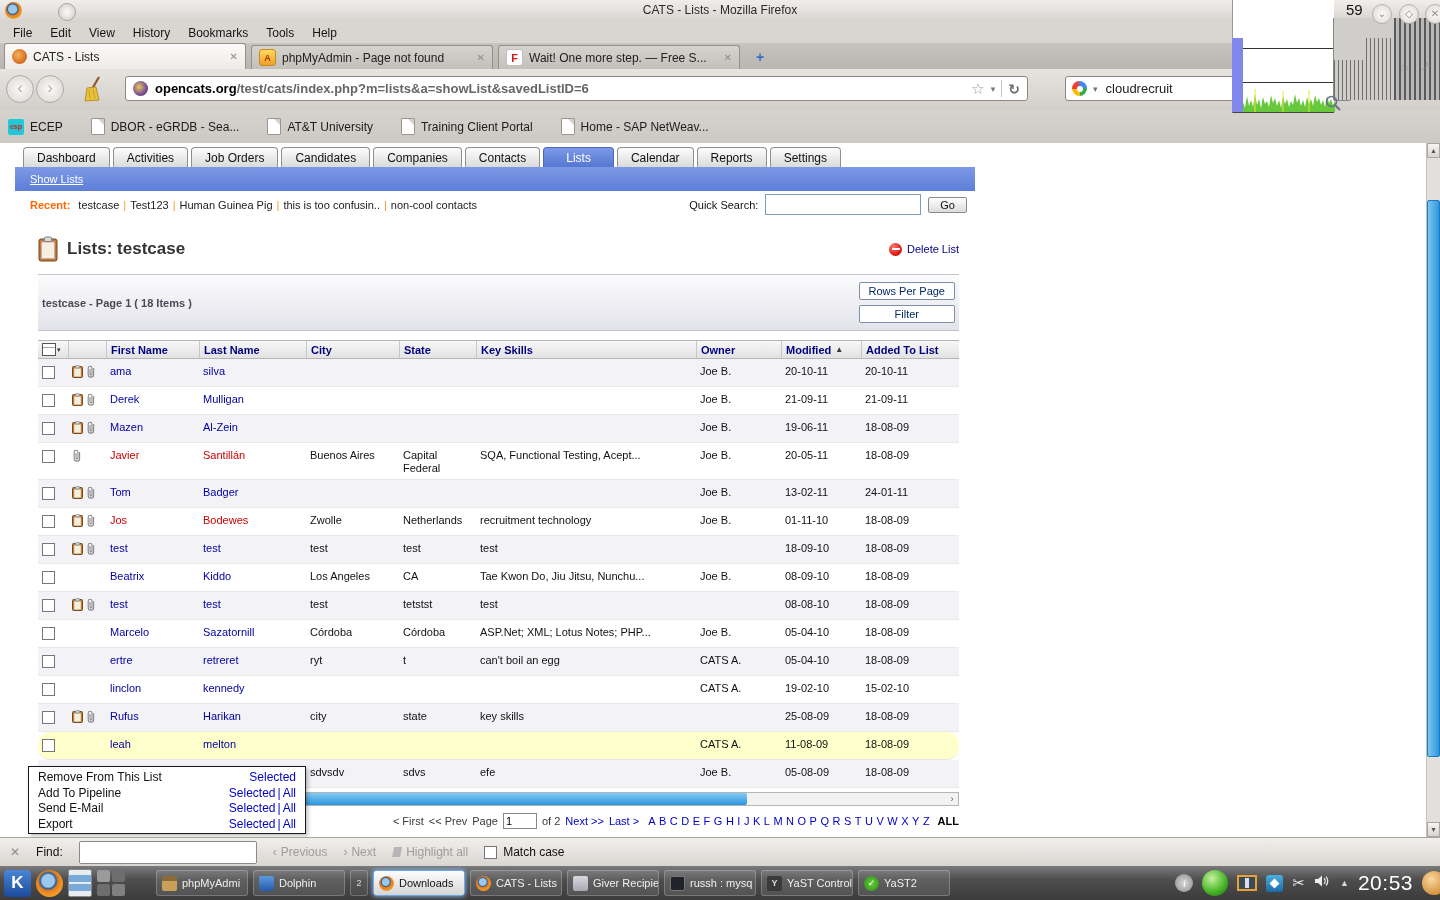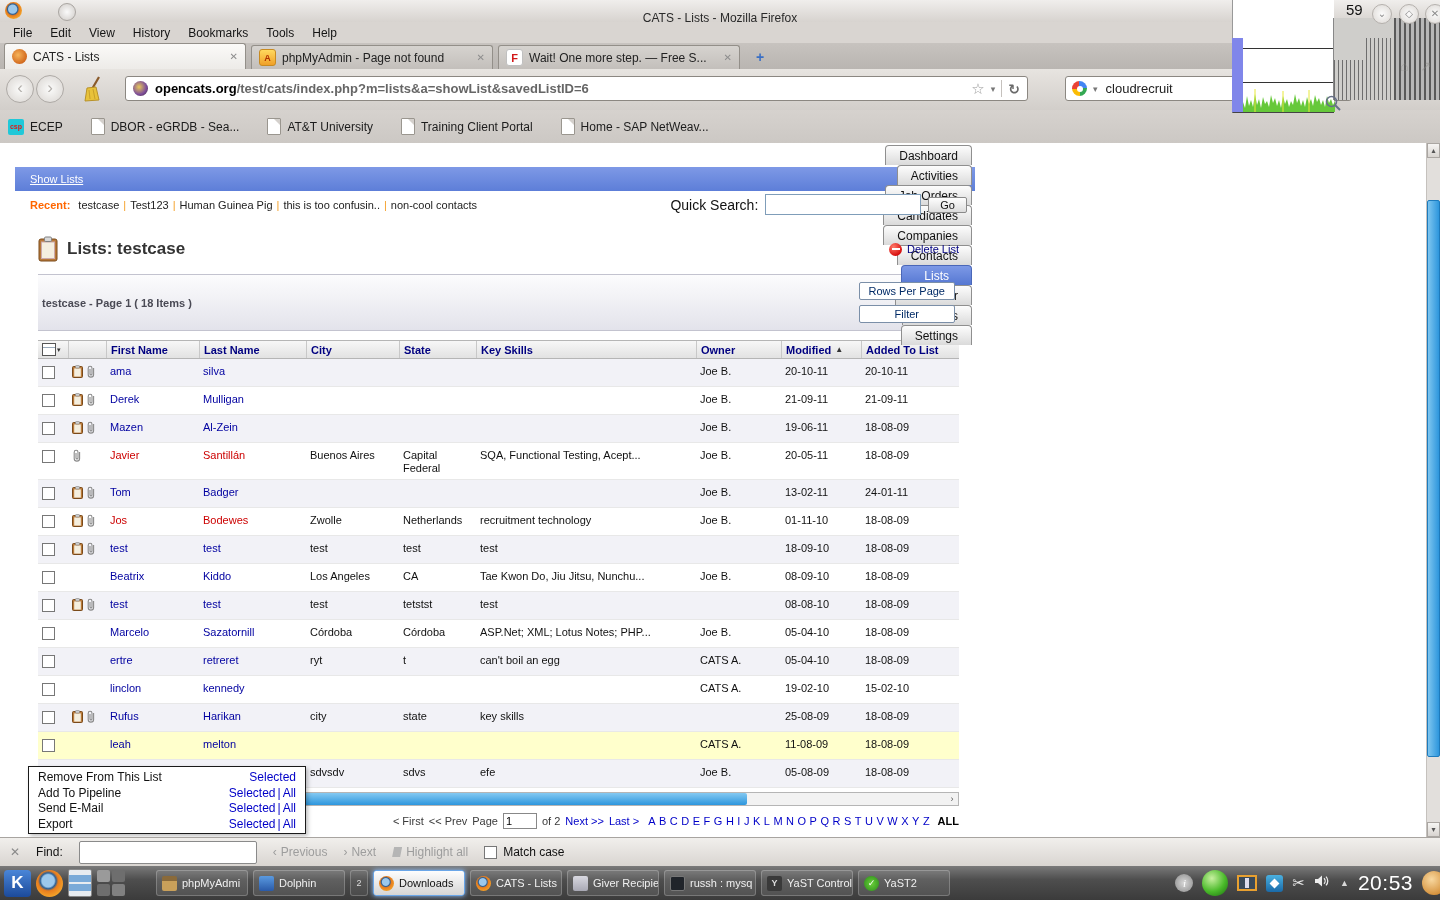--- a/index.html
+++ b/index.html
@@ -6,21 +6,21 @@
   .screen{position:relative;width:1440px;height:900px;overflow:hidden;background:#fff;
           font-family:"Liberation Sans","DejaVu Sans",sans-serif;-webkit-font-smoothing:antialiased;}
 
   
   .titlebar{position:absolute;left:0;top:0;width:100%;height:22px;
     background:linear-gradient(#f0eeec,#d7d3cf);border-bottom:1px solid #b9b5b1;}
   .ff-logo{position:absolute;left:5px;top:2px;width:17px;height:17px;border-radius:50%;
     background:radial-gradient(circle at 45% 42%,#9cc8ec 0 30%,#2d5f93 38%,#e87d1e 48%,#f3a42a 72%,#b5520e 100%);}
   .win-menu-btn{position:absolute;left:58px;top:3px;width:16px;height:16px;border-radius:50%;
     background:radial-gradient(#fafafa,#cfcbc7);border:1px solid #a9a5a1;}
-  .title-text{position:absolute;left:50%;top:11px;transform:translateX(-50%);font-size:12px;color:#2a2a2a;}
+  .title-text{position:absolute;left:50%;top:3px;transform:translateX(-50%);font-size:12px;color:#2a2a2a;}
 
   .menubar{position:absolute;left:0;top:22px;width:100%;height:21px;background:#d9d5d1;
     display:flex;align-items:center;padding-left:4px;}
   .menu-item{font-size:12px;color:#151515;padding:2px 9px;}
 
   .tabbar{position:absolute;left:0;top:43px;width:100%;height:26px;
     background:linear-gradient(#c7c3bf,#b9b5b1);display:flex;align-items:flex-end;padding-left:4px;}
   .tab{width:226px;height:23px;display:flex;align-items:center;gap:6px;padding:0 7px;
     background:linear-gradient(#d6d3cf,#c3bfbb);border:1px solid #938f89;border-bottom:none;
     border-radius:3px 3px 0 0;margin-right:5px;font-size:12px;color:#222;}
@@ -66,33 +66,33 @@
   .bm{display:flex;align-items:center;gap:6px;font-size:12px;color:#1c1c1c;}
   .ecep-ico{width:16px;height:16px;background:#20c8d8;color:#e01818;font-size:7px;font-weight:bold;
     display:flex;align-items:center;justify-content:center;border-radius:2px;}
   .page-ico{width:12px;height:15px;background:#fff;border:1px solid #9a968f;border-radius:1px;position:relative;}
   .page-ico::after{content:"";position:absolute;right:0;top:0;border:3px solid #d4d0cc;border-left-color:transparent;border-bottom-color:transparent;}
 
   
   .viewport{position:absolute;left:0;top:143px;width:1426px;height:694px;background:#fff;overflow:hidden;}
 
   .cats-app{position:absolute;left:15px;top:2px;width:960px;}
-  .cats-tabstrip{display:flex;align-items:flex-end;padding-left:8px;height:22px;flex-direction:column;}
+  .cats-tabstrip{display:flex;align-items:flex-end;padding-left:8px;height:22px;}
   .cats-tab{font-size:12px;color:#111;background:linear-gradient(#fdfdfd,#dadada);
     border:1px solid #8f8f8f;border-bottom:none;border-radius:4px 4px 0 0;
     padding:3px 13px 2px;margin-right:3px;white-space:nowrap;}
   .cats-tab.active{background:linear-gradient(#7d99e6,#5577d2);color:#fff;border-color:#4a67b8;padding:3px 22px 2px;}
   .cats-subnav{height:24px;background:linear-gradient(#7e99e6,#5d7ed8);display:flex;align-items:center;padding-left:15px;}
   .show-lists{color:#fff;font-size:11px;text-decoration:underline;}
   .recent-row{height:27px;display:flex;align-items:center;padding:0 8px 0 15px;font-size:11px;background:#fff;}
   .recent-label{color:#ff6600;font-weight:bold;margin-right:4px;}
   .recent-link{color:#222;margin:0 4px;}
   .recent-sep{color:#f5a028;}
   .qs{margin-left:auto;display:flex;align-items:center;gap:7px;}
-  .qs-label{font-size:14px;color:#111;}
+  .qs-label{font-size:11px;color:#111;}
   .qs-input{width:150px;height:17px;border:1px solid #7f9db9;font-family:inherit;}
   .go-btn{font-size:11px;color:#111;padding:1px 11px;background:linear-gradient(#fefefe,#dcdcdc);
     border:1px solid #8a8a8a;border-radius:2px;}
 
   .content{padding:0 16px 0 23px;}
   .title-row{margin-top:15px;height:32px;display:flex;align-items:center;}
   .big-clip{width:20px;height:26px;}
   .big-title{font-size:17px;font-weight:bold;color:#333;margin-left:9px;}
   .delete-link{margin-left:auto;display:flex;align-items:center;gap:5px;font-size:11px;color:#000080;}
   .minus-ico{width:13px;height:13px;border-radius:50%;background:radial-gradient(circle at 35% 30%,#ff7a6a,#d81010 70%,#a00);position:relative;}
@@ -110,21 +110,21 @@
   .th{color:#000080;font-weight:bold;height:100%;display:flex;align-items:center;
     padding-left:4px;border-left:1px solid #c8c8c8;box-sizing:border-box;white-space:nowrap;}
   .th:first-child{border-left:none;}
   .sort-arrow{font-size:8px;margin-left:4px;color:#333;}
   .grid-ico{width:12px;height:11px;border:1px solid #555;background:linear-gradient(#fff 0 3px,#9ab 3px 4px,#fff 4px);display:inline-block;}
   .grid-caret{font-size:7px;color:#333;margin-left:1px;}
   .c0{width:30px;}.c1{width:38px;}.c2{width:93px;}.c3{width:107px;}.c4{width:93px;}
   .c5{width:77px;}.c6{width:220px;}.c7{width:85px;}.c8{width:80px;}.c9{width:98px;}
   .trow{display:flex;border-bottom:1px solid #e8e8e8;min-height:25px;align-items:flex-start;background:#fff;}
   .trow.odd{background:#f2f2f7;}
-  .trow.hl{background:#ffffcc;}
+  .trow.hl{background:#ffffcc;border-radius:12px;}
   .td{padding:6px 4px 4px;box-sizing:border-box;line-height:13px;color:#111;word-wrap:break-word;}
   .cb{width:11px;height:11px;border:1px solid #777;background:#fff;display:inline-block;margin-top:1px;}
   .row-icons{display:flex;gap:3px;align-items:center;}
   .name-link{color:#0000a0;}
   .trow.hot .name-link{color:#cc0000;}
 
   .hscroll{margin-top:4px;width:921px;height:14px;border:1px solid #b5b5b5;background:#f2f2f2;
     position:relative;box-sizing:border-box;}
   .h-arrow{position:absolute;top:0;width:12px;height:12px;font-size:9px;line-height:12px;text-align:center;color:#bbb;}
   .h-arrow.right{right:0;color:#555;}

